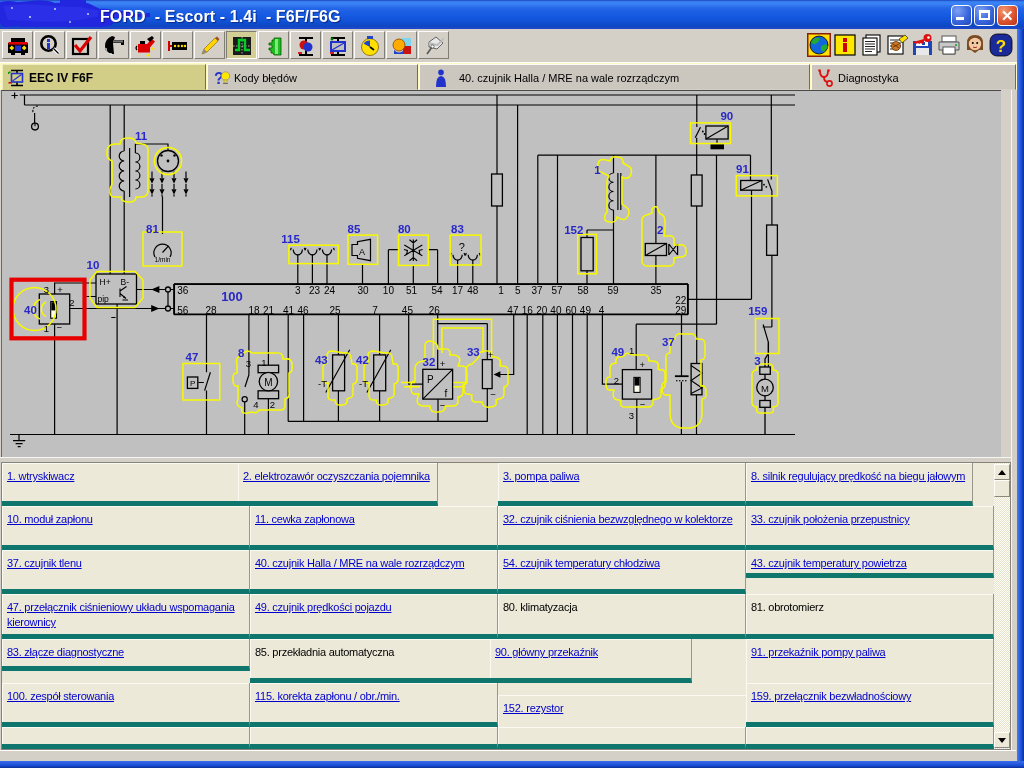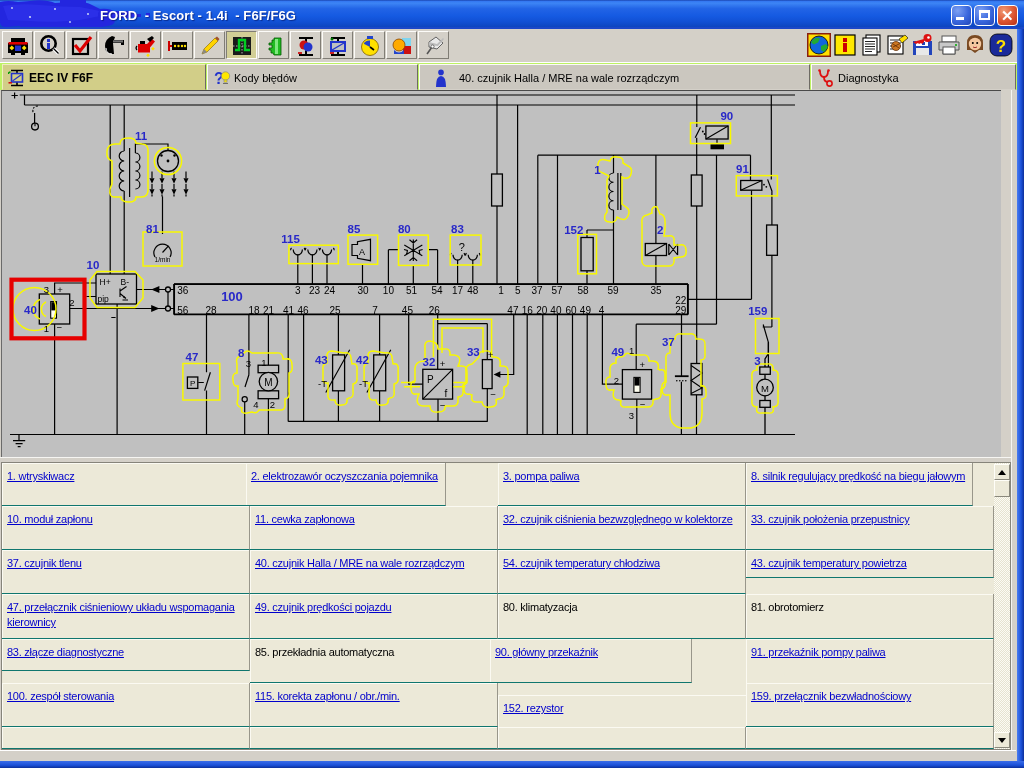--- a/index.html
+++ b/index.html
@@ -1,59 +1,59 @@
 <!DOCTYPE html>
 <html><head>
 <meta charset="utf-8">
 <style>
 * { margin:0; padding:0; box-sizing:border-box; }
 html,body { width:1024px; height:768px; overflow:hidden; }
 body { font-family:"Liberation Sans", sans-serif; position:relative; background:#d4d0c8; }
 #titlebar { position:absolute; left:0; top:0; width:1024px; height:29px;
   background:linear-gradient(to bottom,#1a45b0 0%,#3579f2 5%,#3d85f5 11%,#2264e6 30%,#155ae2 55%,#1150d4 75%,#0d46c0 92%,#0a3aa8 100%); }
 #titlebar .btm { position:absolute; left:0; top:27px; width:1024px; height:2px; background:#1b47c8; }
-#title-text { position:absolute; left:100px; top:8px; color:#fff; font-size:13px; font-weight:bold; letter-spacing:.1px; text-shadow:1px 1px 1px rgba(0,10,80,.55); }
+#title-text { position:absolute; left:100px; top:8px; color:#fff; font-size:16px; font-weight:bold; letter-spacing:.1px; text-shadow:1px 1px 1px rgba(0,10,80,.55); }
 .winbtn { position:absolute; top:5px; width:21px; height:21px; border-radius:4px; border:1px solid #fff; }
 #btn-min  { left:951px; background:radial-gradient(circle at 30% 25%,#7ea1f2,#3a67dd 55%,#2146b8); }
 #btn-max  { left:974px; background:radial-gradient(circle at 30% 25%,#7ea1f2,#3a67dd 55%,#2146b8); }
 #btn-close{ left:997px; background:radial-gradient(circle at 30% 25%,#f09973,#dd5531 55%,#b73015); }
 .winbtn span { position:absolute; color:#fff; }
 #btn-min span { left:4px; top:11px; width:8px; height:3px; background:#fff; }
 #btn-max span { left:4px; top:4px; width:11px; height:10px; border:2px solid #fff; border-top-width:3px; }
 #btn-close span { left:3px; top:1px; font-size:15px; font-weight:bold; }
 #scribble { position:absolute; left:0; top:0; }
 
 #toolbar { position:absolute; left:0; top:29px; width:1024px; height:33px; background:#d4d0c8; }
 .tbtn { position:absolute; top:2px; width:31px; height:28px; background:#d4d0c8;
   border:1px solid; border-color:#fcfbf8 #807d75 #807d75 #fcfbf8; }
 .tbtn svg { position:absolute; left:3px; top:2px; }
 .tbtn.pressed { background:#d2ce96; border-color:#807d75 #fcfbf8 #fcfbf8 #807d75; }
 .rbtn { position:absolute; top:2px; width:26px; height:28px; }
 .rbtn svg { position:absolute; left:1px; top:2px; }
 
-#tabbar { position:absolute; left:0; top:62px; width:1024px; height:28px; background:#bef264; border-top:1px solid #fff; }
+#tabbar { position:absolute; left:0; top:62px; width:1024px; height:28px; background:#fef9c3; border-top:1px solid #fff; }
 .tab { position:absolute; top:1px; height:26px; font-size:11px; color:#000; background:#cbc7bf;
   border:1px solid; border-color:#fcfbf8 #6e6b64 #d4d0c8 #fcfbf8; }
 .tab .ic { position:absolute; left:5px; top:4px; }
 .tab .tx { position:absolute; left:26px; top:7px; white-space:nowrap; }
 #tab1 { left:2px; width:204px; background:#d2ce88; border-color:#efedbf #6e6b64 #d2ce88 #efedbf; }
 #tab1 .tx { font-weight:bold; font-size:12px; top:6px; }
 #tab2 { left:207px; width:211px; }
 #tab3 { left:419px; width:391px; } #tab3 .ic { left:14px; } #tab3 .tx { left:39px; }
 #tab4 { left:811px; width:205px; }
 
 #diagram { position:absolute; left:1px; top:90px; width:1000px; height:367px; background:#c0c0c0;
   border-top:1px solid #4a4a4a; border-left:1px solid #6a6a6a; }
 #diagram svg { position:absolute; left:0; top:0; }
 
 #rightfill { position:absolute; left:1001px; top:90px; width:10px; height:367px; background:#d4d0c8; }
 #midgap { position:absolute; left:0; top:457px; width:1016px; height:5px; background:#d4d0c8; border-top:1px solid #f6f5f2; }
 
 #tablepanel { position:absolute; left:1px; top:462px; width:1010px; height:288px; background:#ece9d8; border:1px solid #86847a; }
-.cell { position:absolute; border-right:1px solid #98968a; border-bottom:1px solid #0f766e; background:#ece9d8; box-shadow:inset 1px 1px 0 #fbfaf2; }
+.cell { position:absolute; border-right:1px solid #98968a; border-bottom:5px solid #0f766e; background:#ece9d8; box-shadow:inset 1px 1px 0 #fbfaf2; }
 .cell a { color:#0000cc; text-decoration:underline; font-size:11px; letter-spacing:-0.25px; }
 .cell span.plain { color:#000; font-size:11px; letter-spacing:-0.25px; }
 .cell .pad { position:absolute; left:5px; top:5px; right:4px; line-height:13px; }
 
 #vscroll { position:absolute; left:992px; top:0px; width:16px; height:286px; background-image:repeating-conic-gradient(#fcfbf4 0% 25%, #e6e3d0 0% 50%); background-size:2px 2px; }
 .sbtn { position:absolute; left:0; width:16px; height:16px; background:#ece9d8; border:1px solid; border-color:#fffef8 #8a887c #8a887c #fffef8; }
 .sbtn i { position:absolute; left:3px; width:0; height:0; border-left:4px solid transparent; border-right:4px solid transparent; }
 #sb-up i { top:5px; border-bottom:5px solid #000; }
 #sb-down i { top:5px; border-top:5px solid #000; }
 #sb-up { top:1px; }
@@ -524,21 +524,21 @@
       </g>
     </svg>
   </div>
 
 <div id="midgap"></div>
 
 <div id="tablepanel">
     <div class="cell" style="left:0px;top:0px;width:248px;height:43px">
       <div class="pad"><a>1. wtryskiwacz</a></div>
     </div>
-    <div class="cell" style="left:244px;top:0px;width:200px;height:43px">
+    <div class="cell" style="left:236px;top:0px;width:200px;height:43px">
       <div class="pad"><a>2. elektrozawór oczyszczania pojemnika</a></div>
     </div>
     <div class="cell" style="left:496px;top:0px;width:248px;height:43px">
       <div class="pad"><a>3. pompa paliwa</a></div>
     </div>
     <div class="cell" style="left:744px;top:0px;width:227px;height:43px">
       <div class="pad"><a>8. silnik regulujący prędkość na biegu jałowym</a></div>
     </div>
     <div class="cell" style="left:0px;top:43px;width:248px;height:44px">
       <div class="pad"><a>10. moduł zapłonu</a></div>

